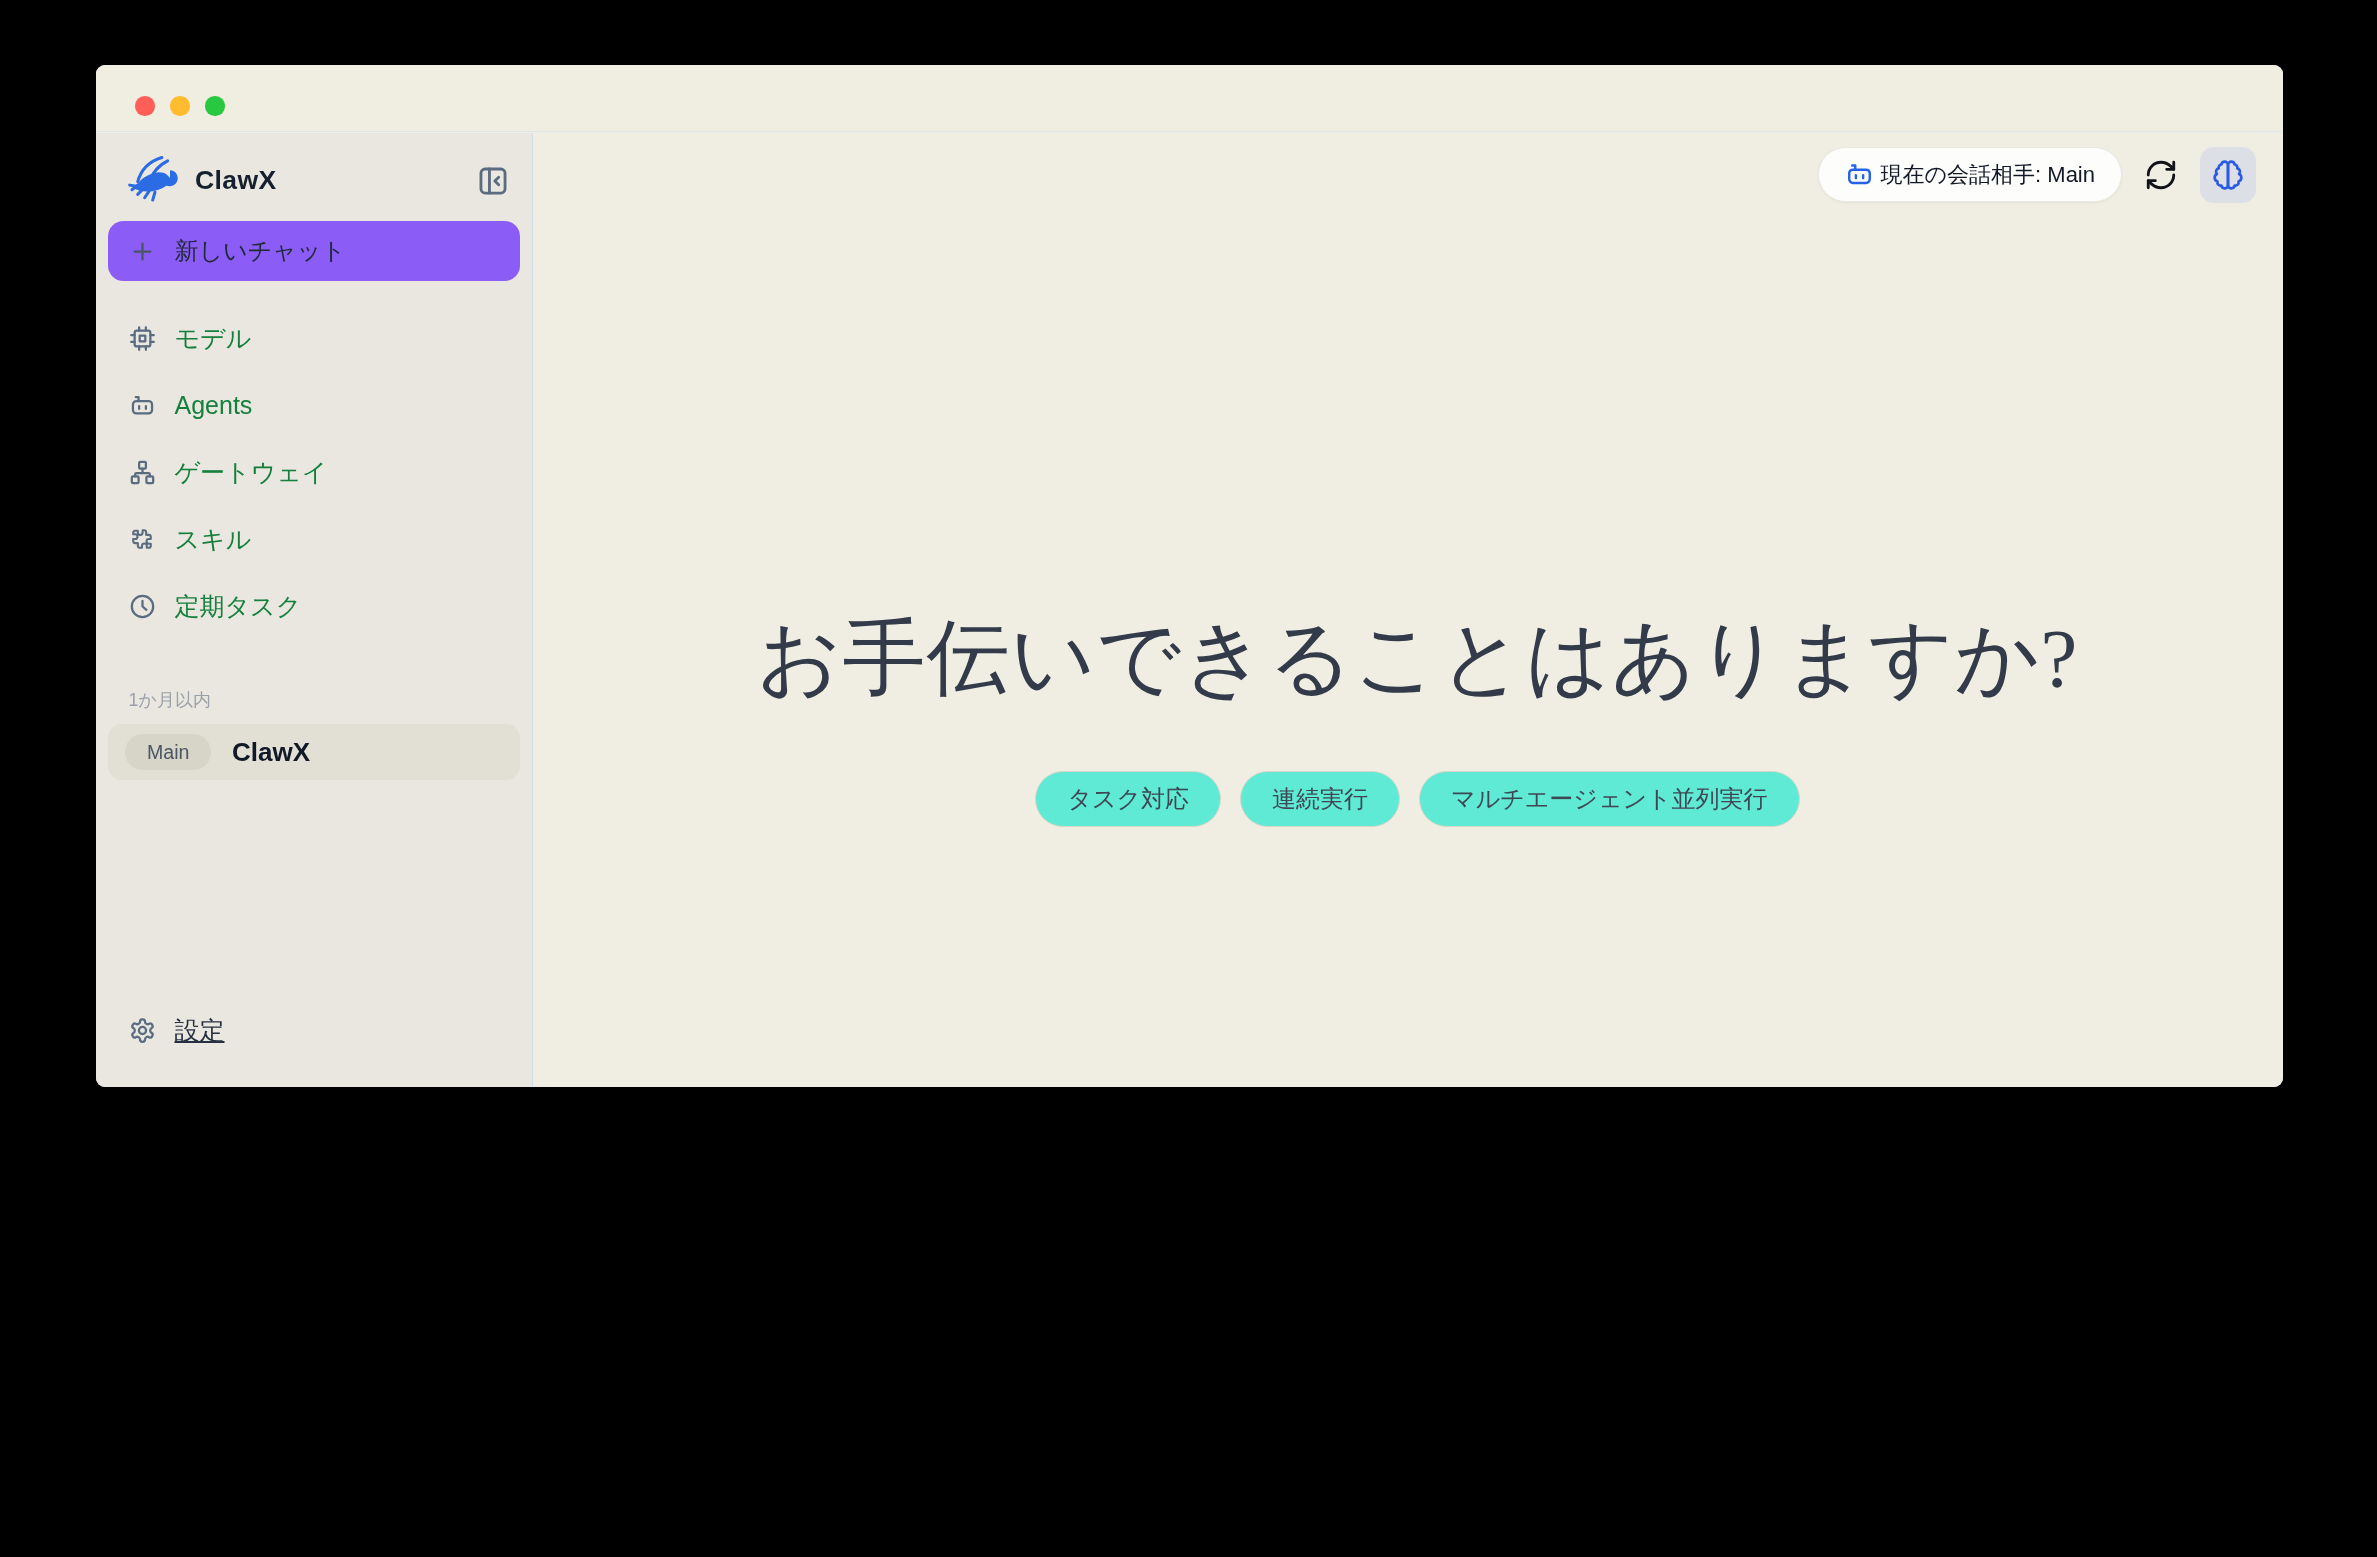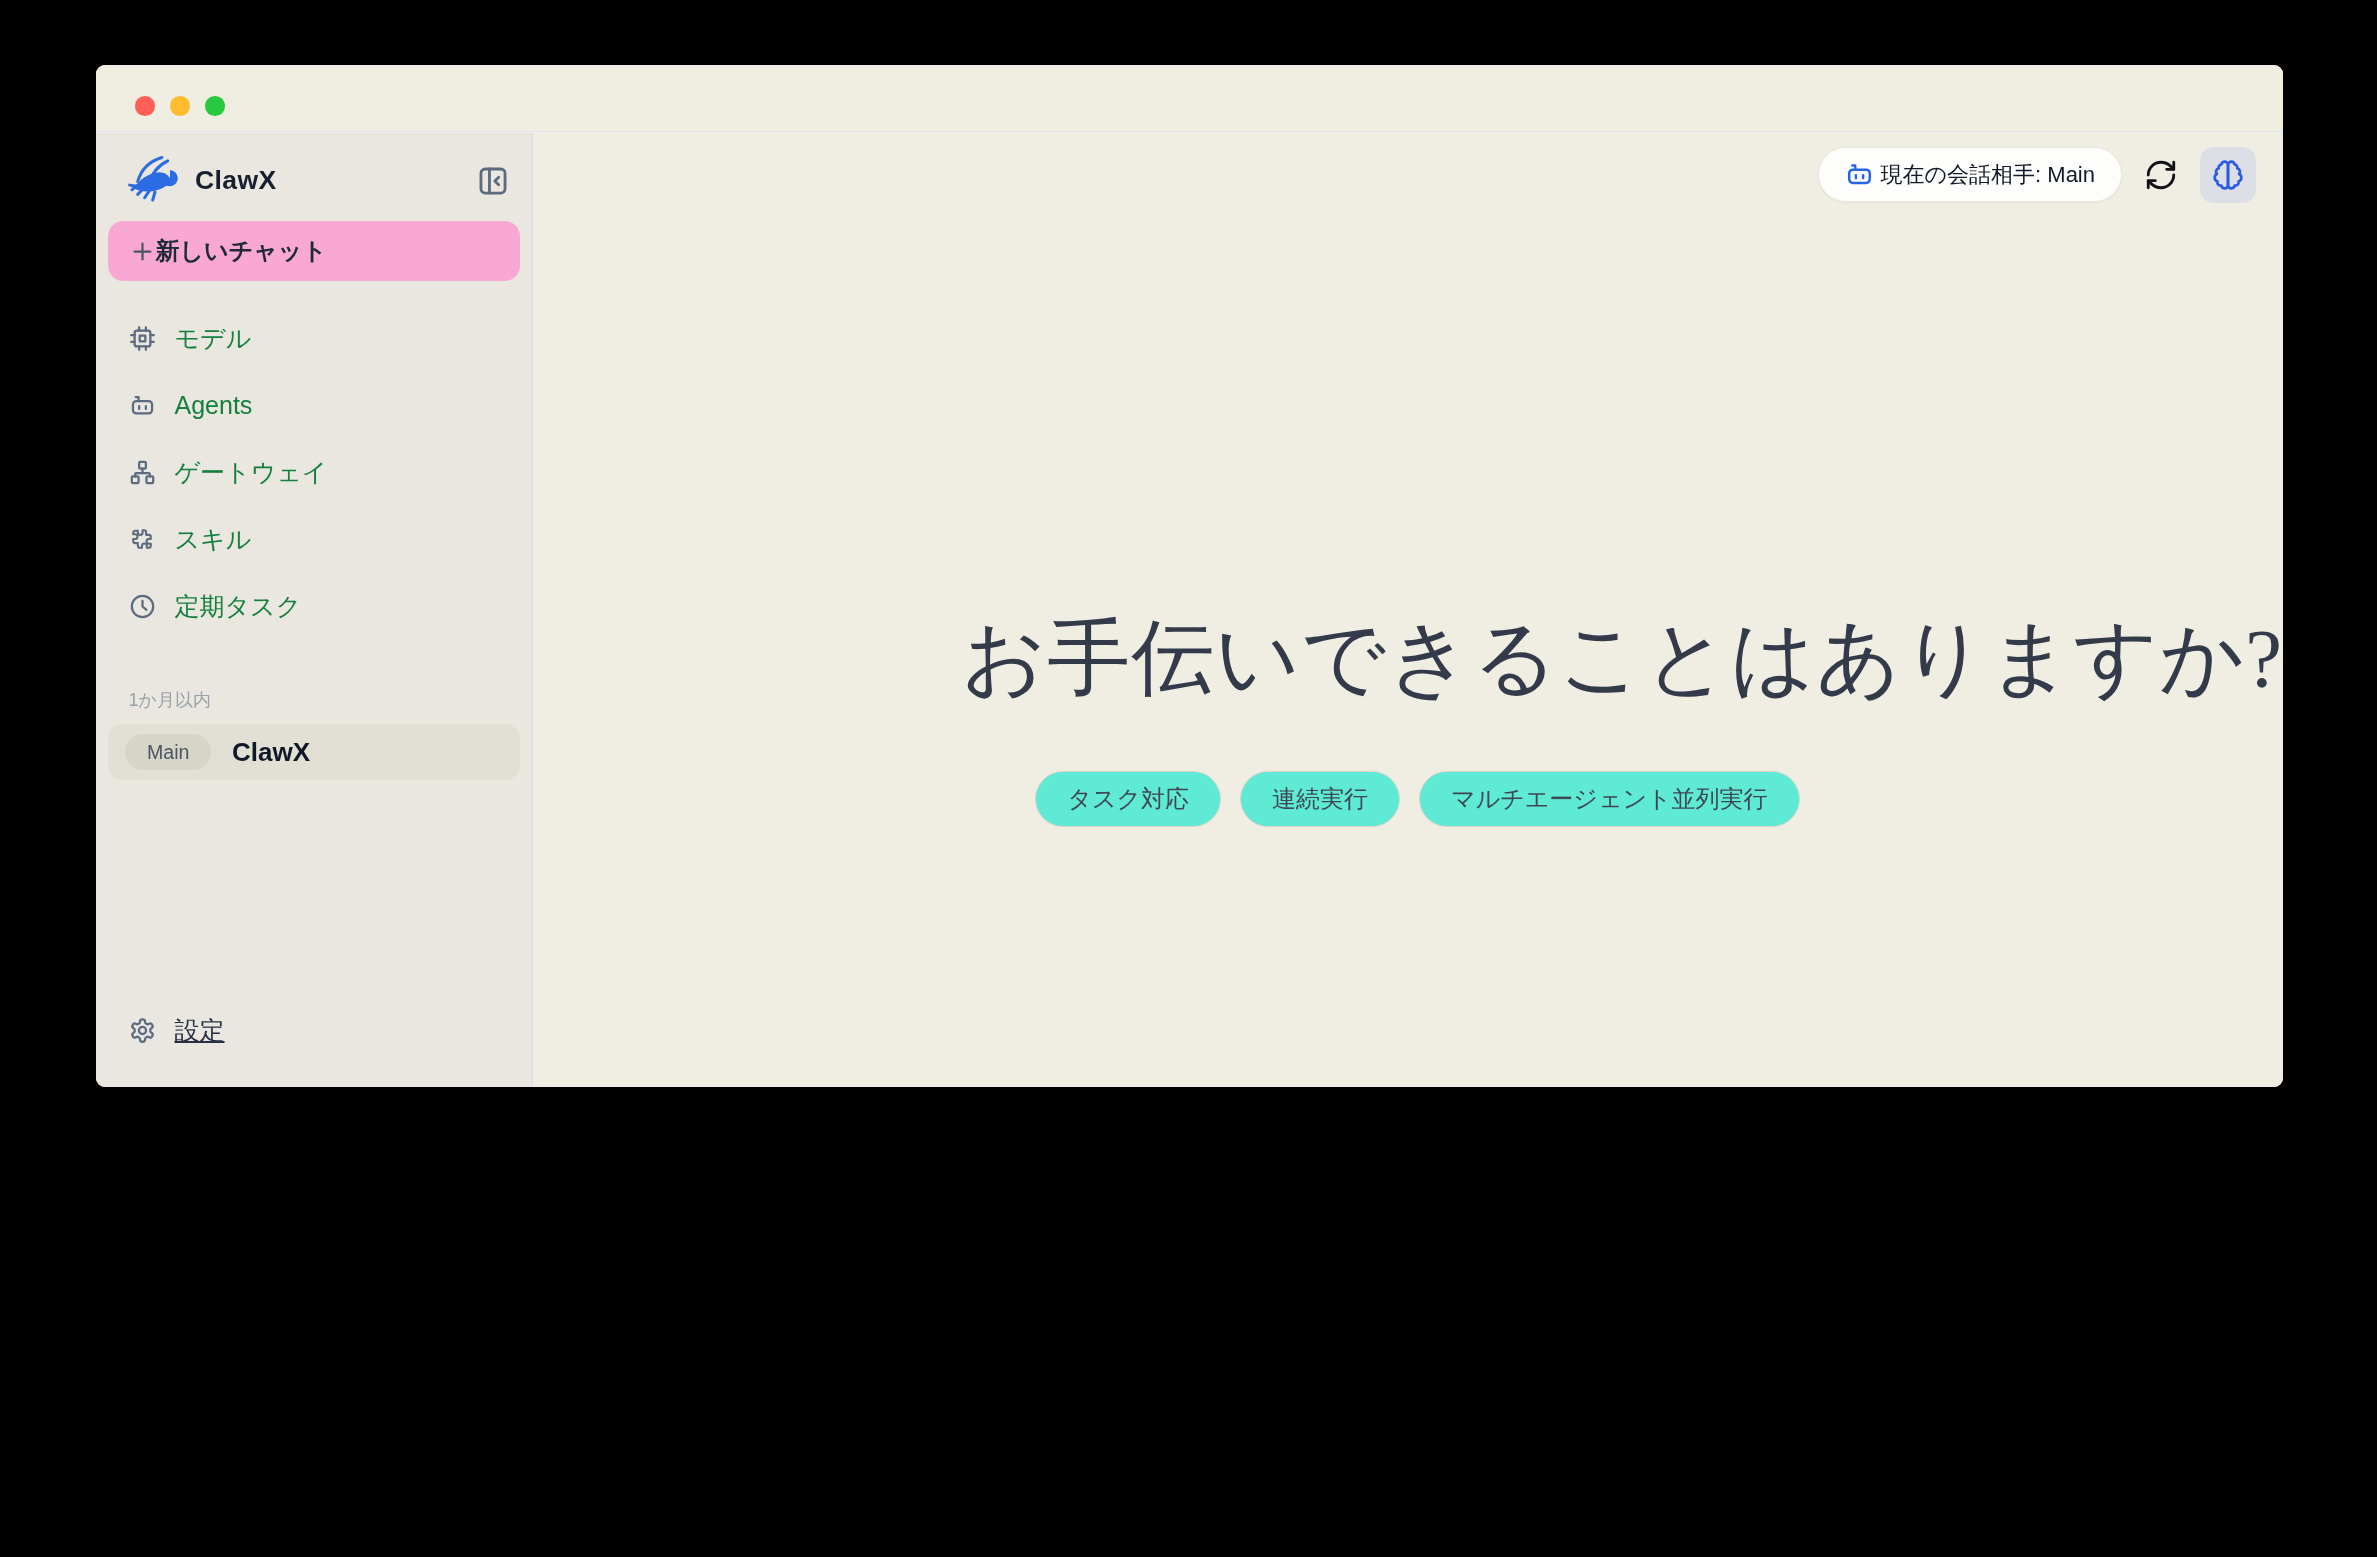--- a/index.html
+++ b/index.html
@@ -19,23 +19,23 @@
   
   .sidebar { position:absolute; left:0; top:68px; bottom:0; width:437px;
     background:#e9e7df; border-right:1.7px solid #d3dde9;
     display:flex; flex-direction:column; padding:17px 12px 24px 12px; }
   .sb-header { display:flex; align-items:center; height:61px; padding:0 8.5px 0 19px; }
   .logo { width:56px; height:53px; flex:0 0 auto; }
   .app-title { font-size:26.5px; font-weight:700; color:#16202e; margin-left:12px; letter-spacing:0.4px; }
   .sb-collapse { margin-left:auto; color:#5b6b80; width:38px; height:38px; display:flex;
     align-items:center; justify-content:center; border-radius:8.5px; cursor:pointer; }
 
-  .new-chat { margin-top:10.2px; height:60px; background:#f9a8d4; border-radius:15.4px;
-    display:flex; align-items:center; padding:0 20.5px; cursor:pointer;
-    color:#1f2937; font-size:24px; font-weight:700; }
+  .new-chat { margin-top:10.2px; height:60px; background:#8b5cf6; border-radius:15.4px;
+    display:flex; align-items:center; padding:0 20.5px; gap:19px; cursor:pointer;
+    color:#1f2937; font-size:24px; font-weight:400; }
   .new-chat .plus { color:#4b5563; display:flex; }
 
   .nav { margin-top:24px; display:flex; flex-direction:column; }
   .nav-item { height:67px; display:flex; align-items:center; gap:19px; padding:0 20.5px;
     border-radius:13.7px; cursor:pointer; color:#15803d; font-size:25px; font-weight:500; }
   .nav-item .ic { color:#5b6b80; display:flex; }
 
   .section-label { margin:48px 0 12px 20.5px; font-size:18px; color:#9aa1ab; font-weight:500; }
   .history-item { height:56px; background:#e2dfd4; border-radius:13.7px; display:flex;
     align-items:center; padding:0 17px; gap:20.5px; cursor:pointer; }
@@ -55,21 +55,21 @@
   .main-header { position:absolute; top:13.7px; right:27px; display:flex; align-items:center; gap:22px; }
   .conv-pill { background:#fdfdfb; border:0.9px solid #e8e8e2; border-radius:853px; height:55px;
     display:flex; align-items:center; gap:7px; padding:0 26px; cursor:pointer;
     box-shadow:0 0.9px 2.6px rgba(0,0,0,.05); }
   .conv-pill .ic { color:#2563eb; display:flex; }
   .conv-pill .txt { font-size:22px; color:#111827; font-weight:500; }
   .refresh-btn { color:#111318; display:flex; cursor:pointer; }
   .brain-btn { width:56px; height:56px; background:#dcdfe6; border-radius:13.7px;
     display:flex; align-items:center; justify-content:center; color:#2b5be4; cursor:pointer; }
 
-  .hero { position:absolute; left:17px; right:0; top:470px; text-align:right; }
+  .hero { position:absolute; left:17px; right:0; top:470px; text-align:center; }
   .greeting { font-family:"Liberation Serif","DejaVu Serif",serif;
     font-size:83px; color:#333b4b; font-weight:400; letter-spacing:0.9px; }
   .pills { margin-top:56px; display:flex; justify-content:center; gap:19px; }
   .pill { border:1.7px solid #d9d6c8; background:#5eead4; border-radius:853px; height:56px;
     display:flex; align-items:center; padding:0 31px; font-size:24px; color:#3f4755;
     font-weight:400; cursor:pointer; }
 
   .composer { position:absolute; left:50%; transform:translateX(-50%); top:1115px;
     width:1252px; height:101px; background:#ffffff; border-radius:51px;
     box-shadow:0 2.6px 10.2px rgba(0,0,0,.07), 0 0 0 0.9px rgba(0,0,0,.02);

